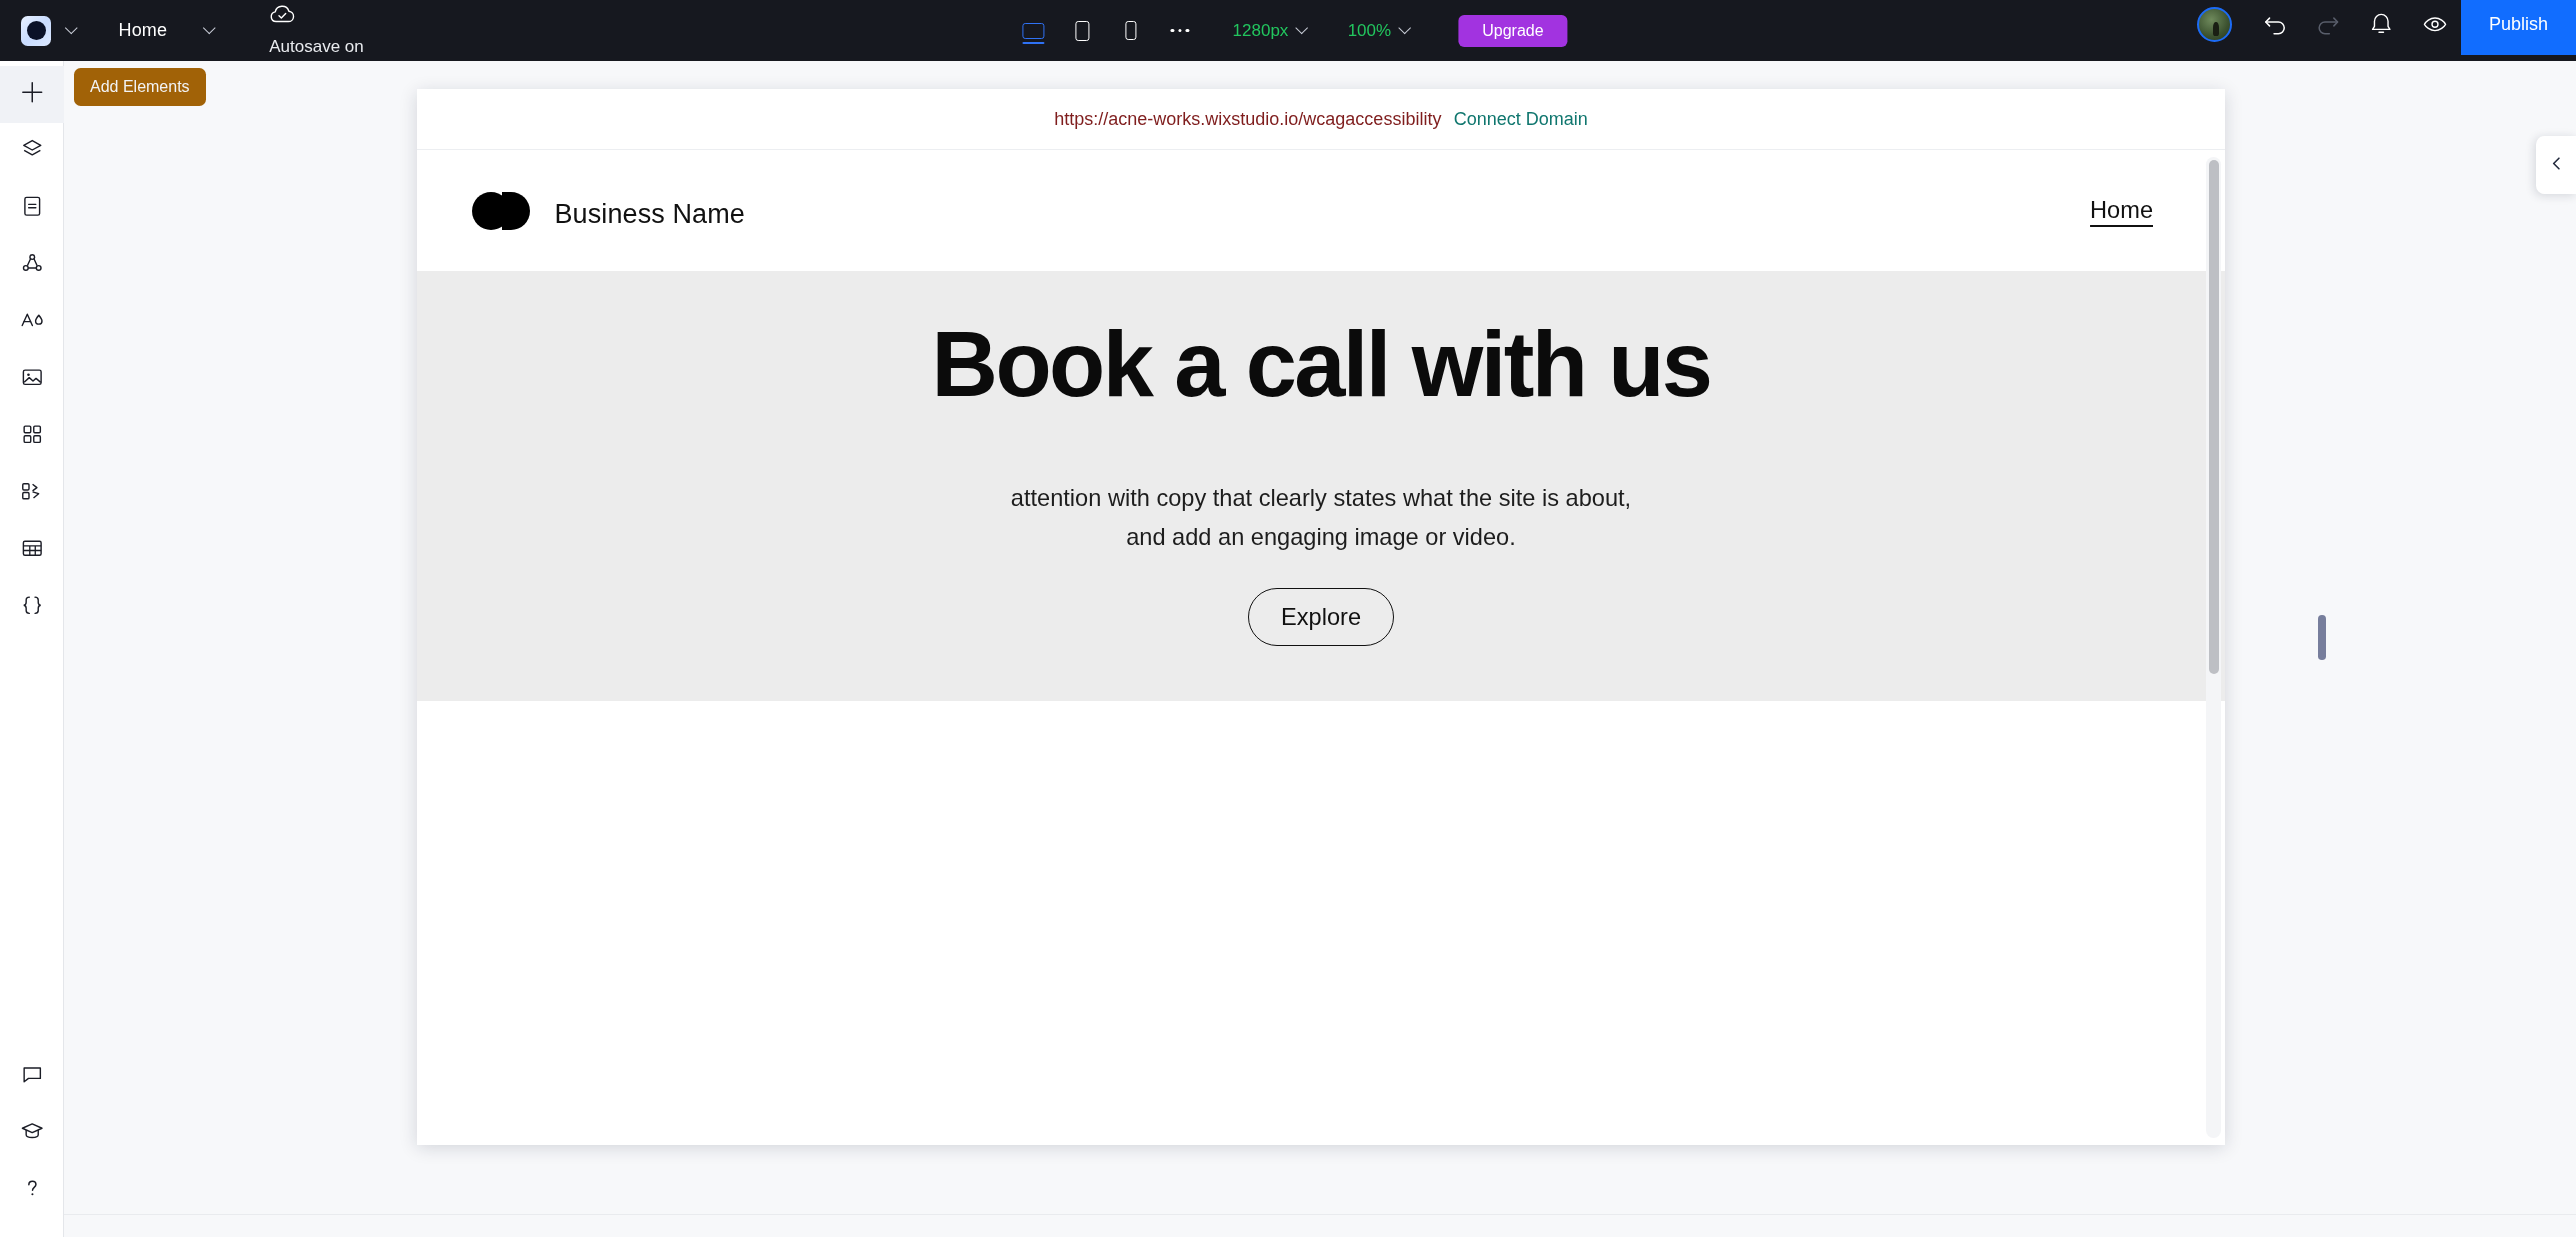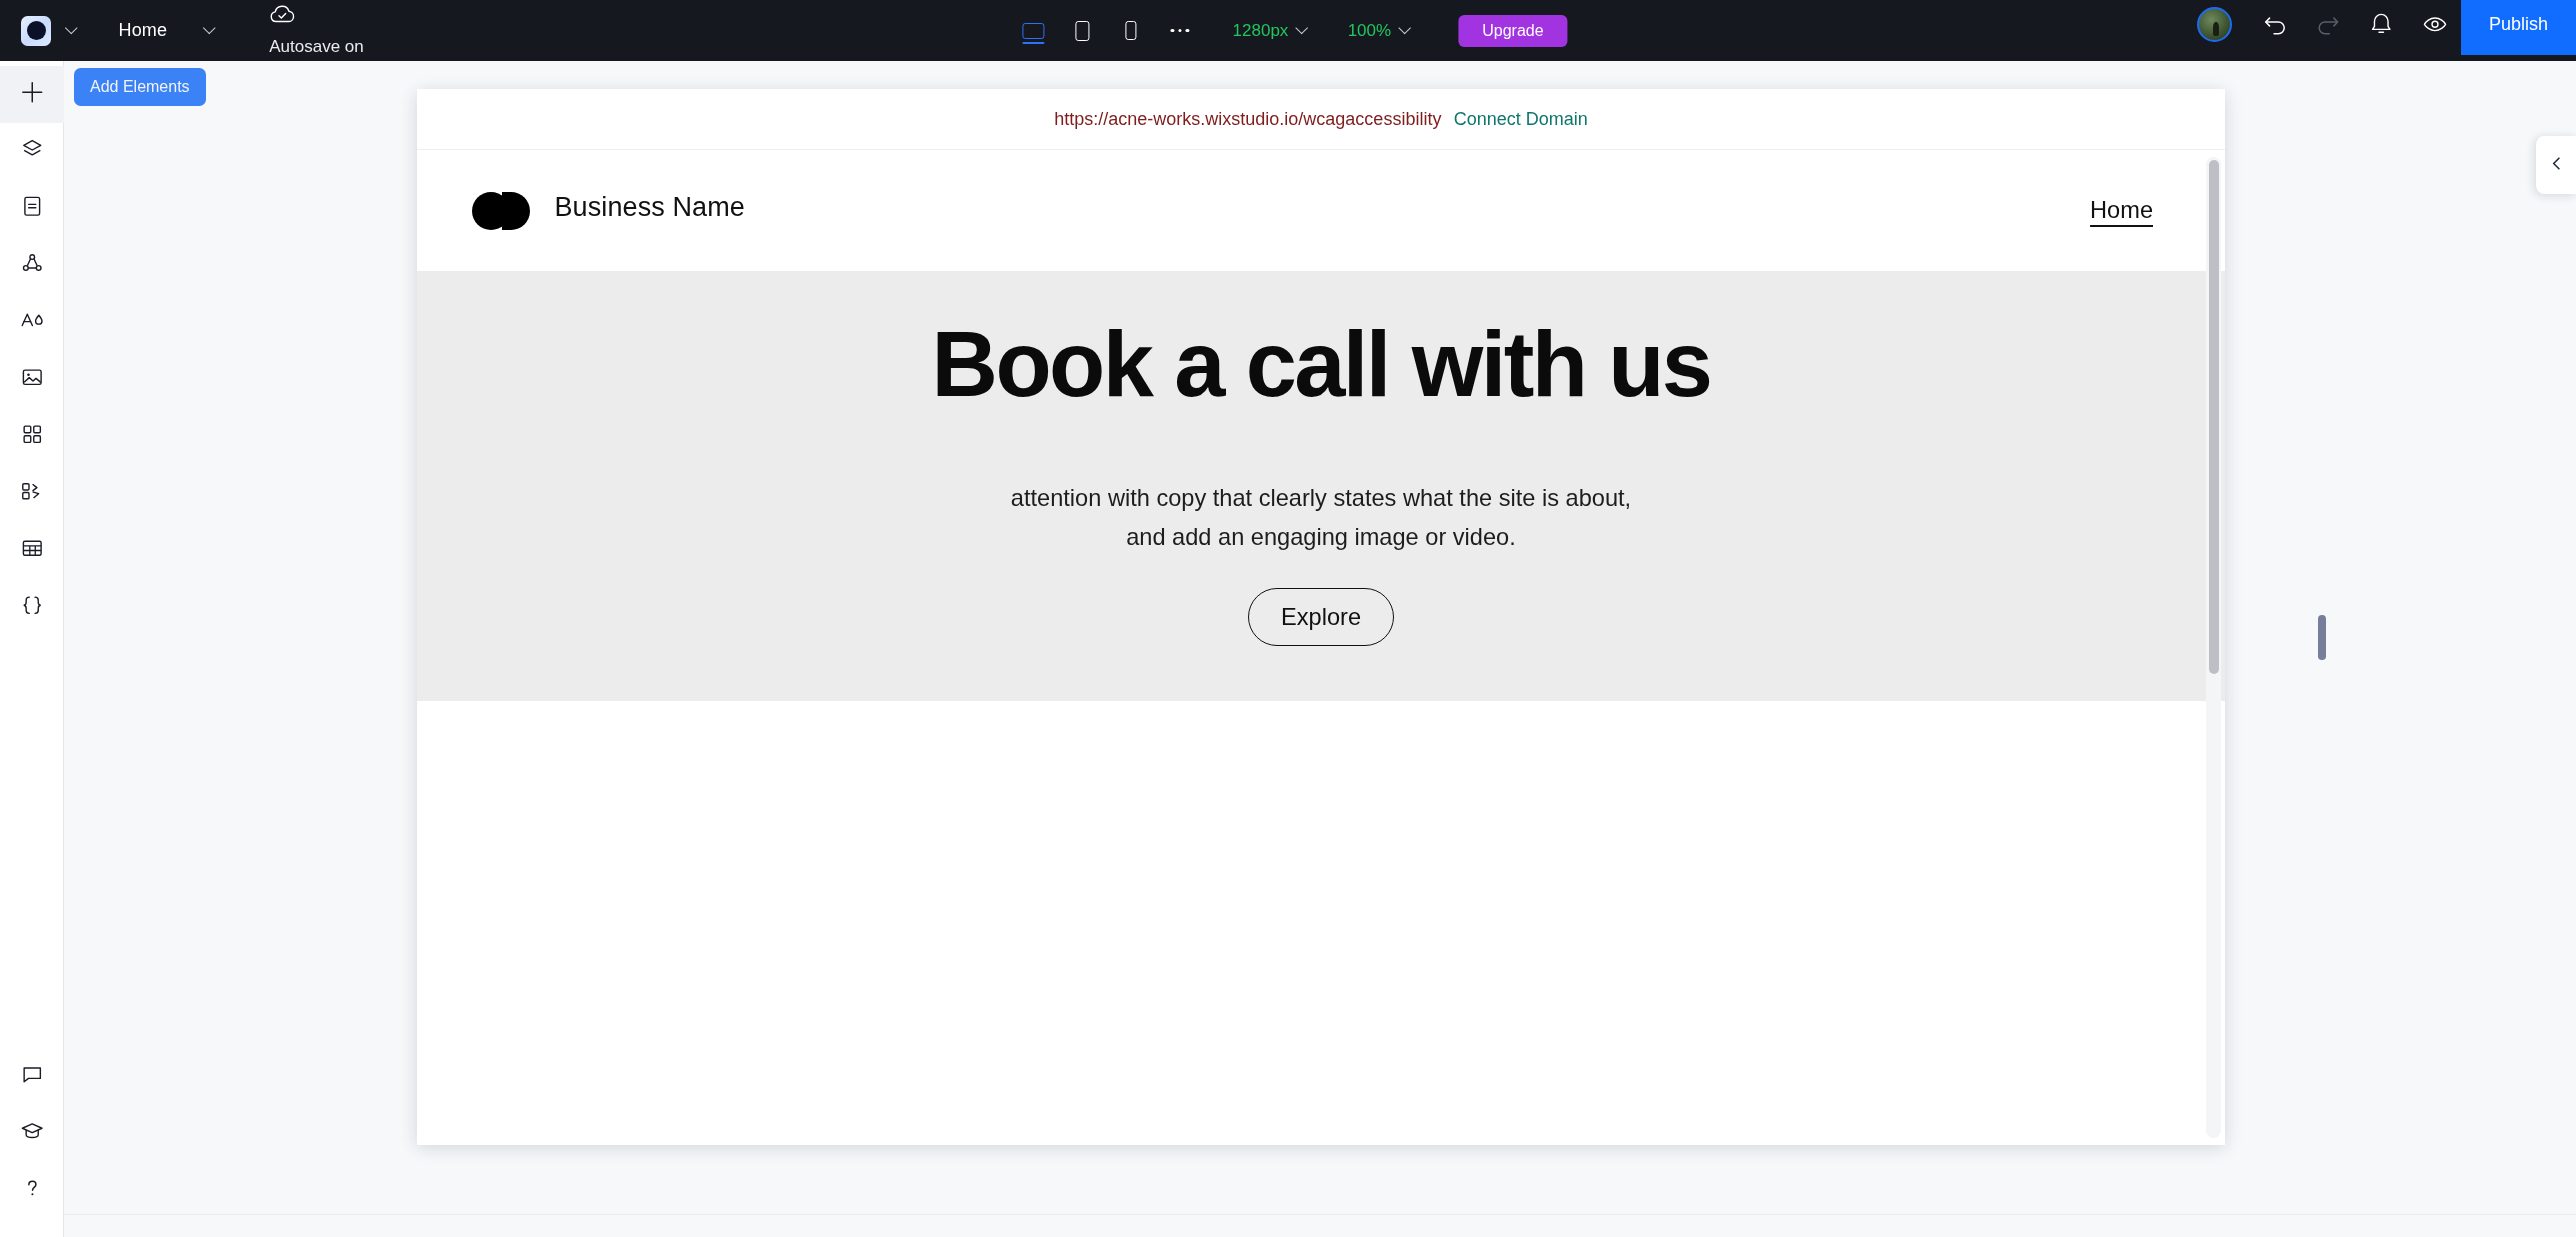--- a/index.html
+++ b/index.html
@@ -73,21 +73,21 @@
   .rail-item{
     width:64px; height:57px; display:flex; align-items:center; justify-content:center; cursor:pointer;
   }
   .rail-item.active{ background:#f0f2f6; }
   .rail-top{ padding-top:4.7px; }
   .rail-bottom{ position:absolute; bottom:19px; left:0; width:64px; }
 
   
   .tooltip{
     position:absolute; top:68px; left:74px; height:38px; padding:15px 16px;
-    background:#3b82f6; color:#f2f3f5; font-size:16px; border-radius:6.6px;
+    background:#a16207; color:#f2f3f5; font-size:16px; border-radius:6.6px;
     display:flex; align-items:center; z-index:60; white-space:nowrap;
   }
 
   
   .stage{ position:absolute; top:61px; left:64px; width:2512px; height:1176px; background:#f7f8fa; }
 
   .vp-label{
     position:absolute; left:377px; top:151px; width:26.4px;
     display:flex; flex-direction:column; align-items:center; gap:9.4px;
   }
@@ -114,21 +114,21 @@
     gap:12.3px; background:#ffffff; border-bottom:0.9px solid #eceef1;
   }
   .urlbar .u{ font-size:18px; color:#7f1d1d; }
   .urlbar .c{ font-size:18px; color:#0f766e; cursor:pointer; }
 
   .site{ position:relative; height:995px; overflow:hidden; background:#fff; }
   .site-header{
     height:121px; display:flex; align-items:center; justify-content:space-between;
     padding:0 55px 0 55px; background:#fff;
   }
-  .brand{ display:flex; align-items:flex-start; gap:24.5px; }
+  .brand{ display:flex; align-items:flex-end; gap:24.5px; }
   .brand-mark{ position:relative; width:58px; height:38px; }
   .brand-mark .c1{ position:absolute; left:0; top:0; width:38px; height:38px;
       border-radius:50%; background:#000; }
   .brand-mark .c2{ position:absolute; left:30px; top:0; width:28px; height:38px;
       background:#000; border-radius:0 19px 19px 0; }
   .brand-name{ font-size:27px; color:#111; letter-spacing:0.1px; }
   .site-nav{ font-size:23.6px; color:#111; text-decoration:underline; text-underline-offset:6.6px;
       cursor:pointer; padding-right:17px; }
 
   .hero{

